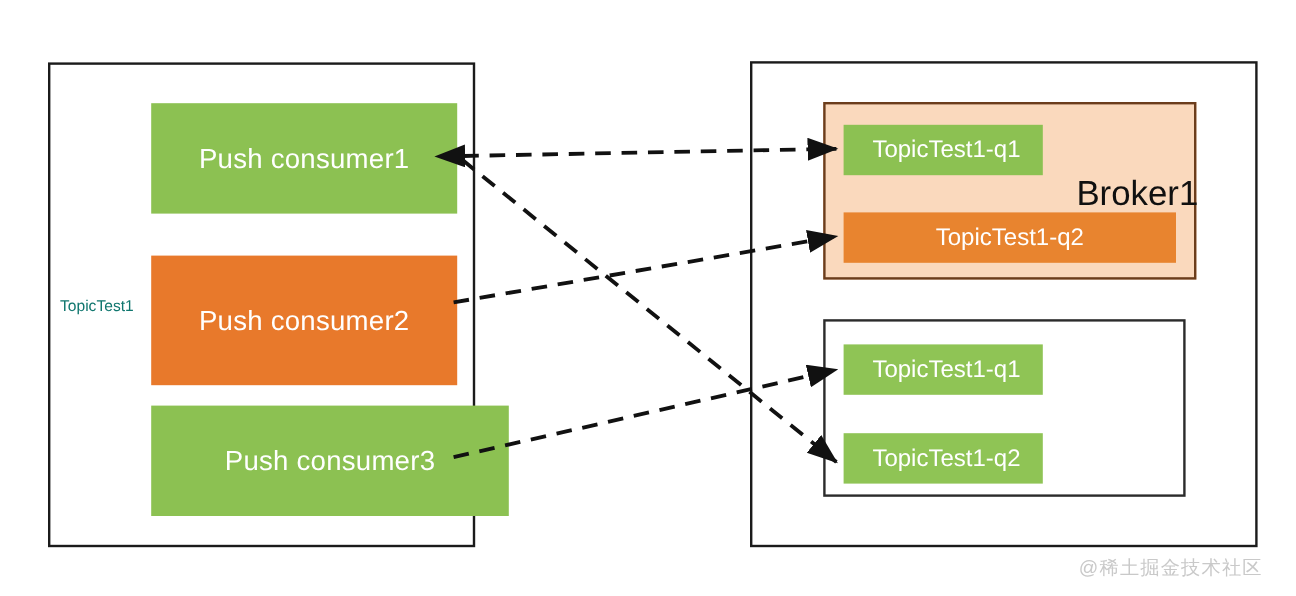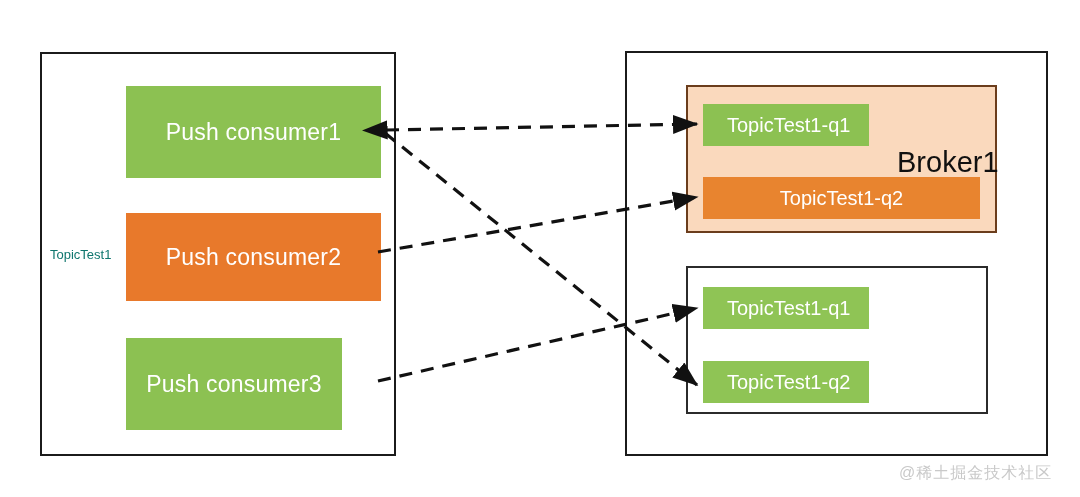--- a/index.html
+++ b/index.html
@@ -85,25 +85,25 @@
 <div id="canvas">
 
   <div class="container-box" style="left:40px; top:52px; width:356px; height:404px;"></div>
 
   <div class="topic-label" style="left:50px; top:247px;">TopicTest1</div>
 
   <div class="node consumer" style="left:126px; top:86px; width:255px; height:92px; background:#8cc152;">
     <span>Push consumer1</span>
   </div>
 
-  <div class="node consumer" style="left:126px; top:213px; width:255px; height:88px; background:#e8792b; flex-direction:column;">
+  <div class="node consumer" style="left:126px; top:213px; width:255px; height:108px; background:#e8792b; flex-direction:column;">
     <span>Push consumer2</span>
   </div>
 
-  <div class="node consumer" style="left:126px; top:338px; width:216px; height:92px; background:#8cc152;">
+  <div class="node consumer" style="left:126px; top:338px; width:298px; height:92px; background:#8cc152;">
     <span>Push consumer3</span>
   </div>
 
   <div class="container-box" style="left:625px; top:51px; width:423px; height:405px;"></div>
 
   <div class="broker-box" style="left:686px; top:85px; width:311px; height:148px; background:#fad9bd; border-color:#6b3d1c;"></div>
   <div class="broker-label" style="left:897px; top:146px;">Broker1</div>
 
   <div class="node queue" style="left:703px; top:104px; width:166px; height:42px; background:#8cc152;">
     <span>TopicTest1-q1</span>

